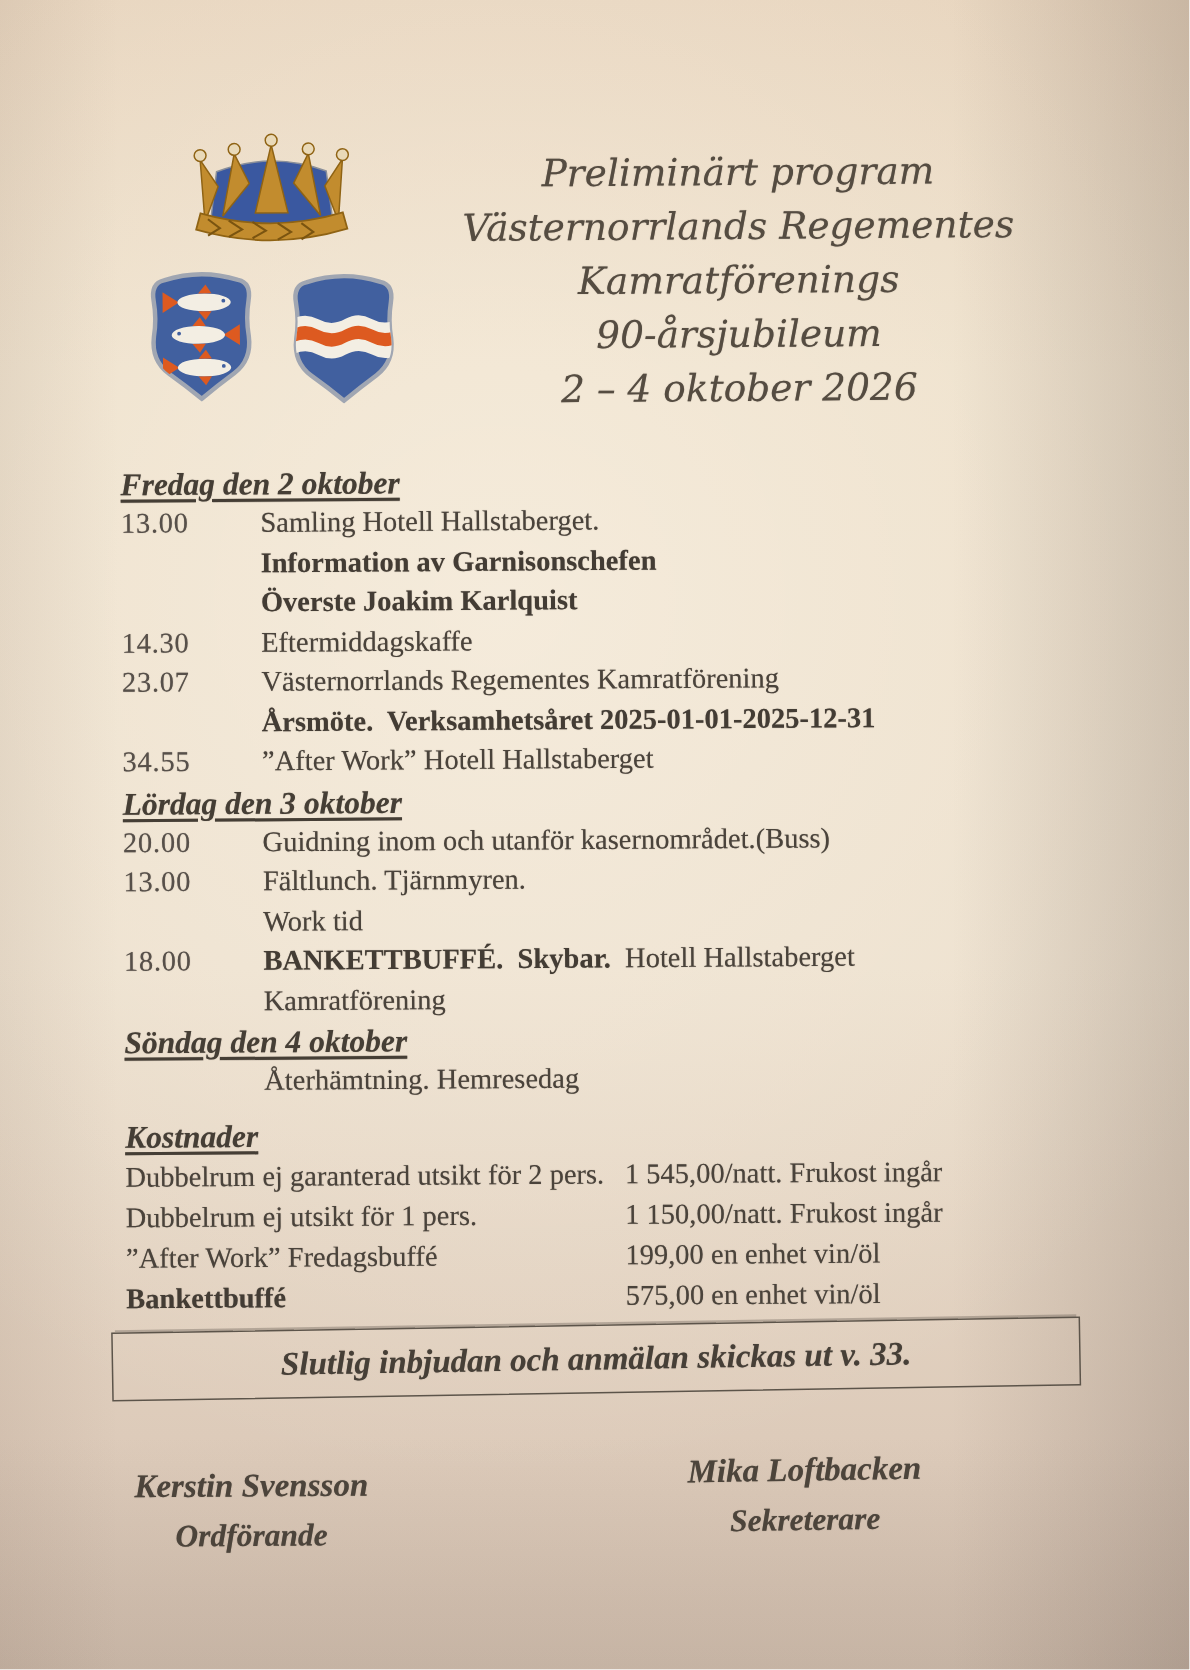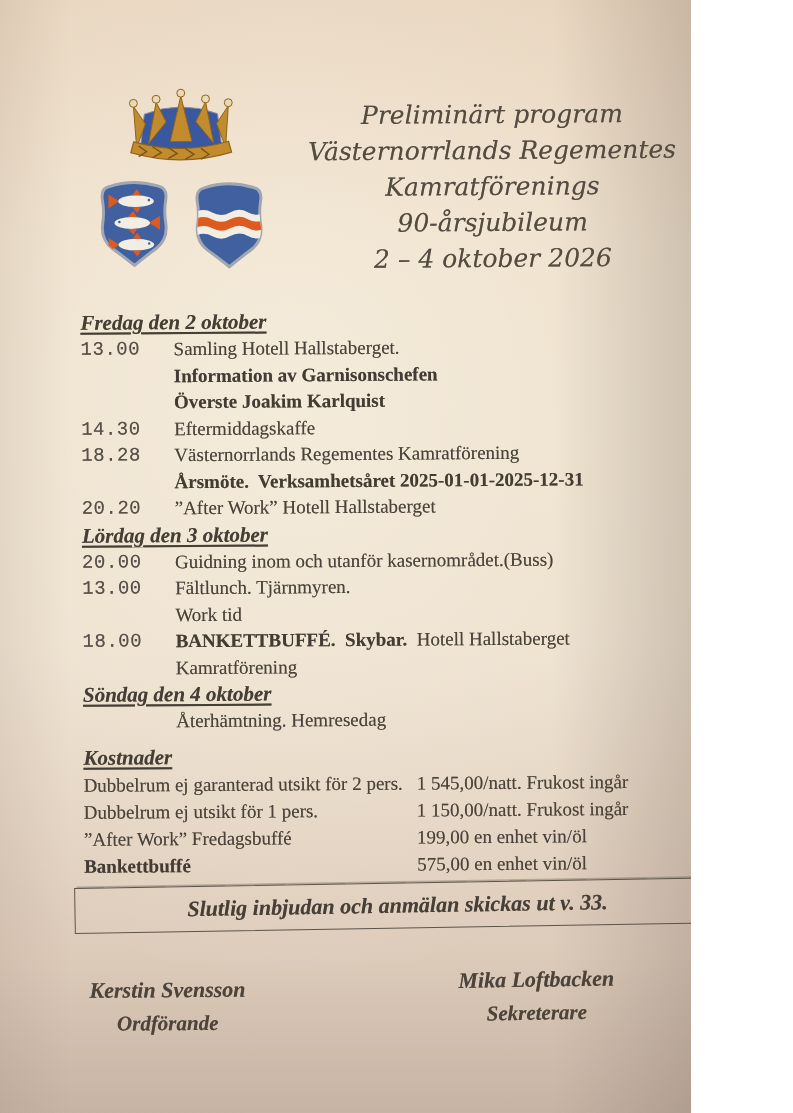--- a/index.html
+++ b/index.html
@@ -1,18 +1,18 @@
 <!DOCTYPE html>
 <html><head>
 <meta charset="utf-8">
 <style>
   html,body{margin:0;padding:0;}
   body{width:793px;height:1113px;overflow:hidden;font-family:"Liberation Serif",serif;}
   .photo{
-    position:relative;width:691px;height:1113px;overflow:hidden;
+    position:relative;width:793px;height:1113px;overflow:hidden;
     background-image:
       linear-gradient(270deg, rgba(96,80,72,.22) 0%, rgba(96,80,72,0) 20%),
       linear-gradient(90deg, rgba(120,95,80,.10) 0%, rgba(120,95,80,0) 10%),
       linear-gradient(0deg, rgba(104,84,70,.14) 0%, rgba(104,84,70,0) 14%),
       radial-gradient(ellipse 120% 85% at 42% 36%, rgba(255,250,240,.45) 0%, rgba(255,250,240,0) 62%),
       linear-gradient(180deg,#e7d4bd 0%, #eddfc9 22%, #ecdfcc 58%, #ddcbba 86%, #d5c3b3 100%);
   }
   .page-content{position:absolute;inset:0;transform:rotate(-0.4deg);color:#4a433b;}
   .soft{text-shadow:0 0 .6px rgba(74,66,56,.55);}
 
@@ -21,21 +21,21 @@
   .title-block{position:absolute;left:295px;top:98px;width:400px;text-align:center;
     font-family:"DejaVu Serif",serif;font-style:italic;color:#554c41;}
   .title-line{font-size:25px;line-height:36px;white-space:nowrap;}
 
   
   .schedule{position:absolute;left:82px;top:308px;width:640px;}
   .sec-heading{font-size:21px;line-height:27px;font-weight:700;font-style:italic;
     text-decoration:underline;text-decoration-thickness:2px;text-underline-offset:3px;
     color:#453e35;margin:0;}
   .row{display:flex;font-size:19px;line-height:26.5px;}
-  .time{width:93px;flex:0 0 93px;letter-spacing:.5px;color:#57504a;font-family:Liberation Mono, monospace;}
+  .time{width:93px;flex:0 0 93px;letter-spacing:.5px;color:#57504a;}
   .evt{flex:1;white-space:pre-wrap;}
   .b{font-weight:700;color:#433c34;}
 
   
   .cost-row{display:flex;font-size:19px;line-height:27px;}
   .cost-label{width:333px;flex:0 0 333px;}
   .cost-price{flex:1;}
   .costs-gap{height:9px;}
 
   
@@ -147,29 +147,29 @@
           </div>
           <div class="row">
             <span class="time"></span>
             <span class="evt"><span class="b">Överste Joakim Karlquist</span></span>
           </div>
           <div class="row">
             <span class="time">14.30</span>
             <span class="evt"><span>Eftermiddagskaffe</span></span>
           </div>
           <div class="row">
-            <span class="time">18.28</span>
+            <span class="time">23.07</span>
             <span class="evt"><span>Västernorrlands Regementes Kamratförening</span></span>
           </div>
           <div class="row">
             <span class="time"></span>
             <span class="evt"><span class="b">Årsmöte.  Verksamhetsåret 2025-01-01-2025-12-31</span></span>
           </div>
           <div class="row">
-            <span class="time">20.20</span>
+            <span class="time">34.55</span>
             <span class="evt"><span>”After Work” Hotell Hallstaberget</span></span>
           </div>
           <div class="sec-heading">Lördag den 3 oktober</div>
           <div class="row">
             <span class="time">20.00</span>
             <span class="evt"><span>Guidning inom och utanför kasernområdet.(Buss)</span></span>
           </div>
           <div class="row">
             <span class="time">13.00</span>
             <span class="evt"><span>Fältlunch. Tjärnmyren.</span></span>

